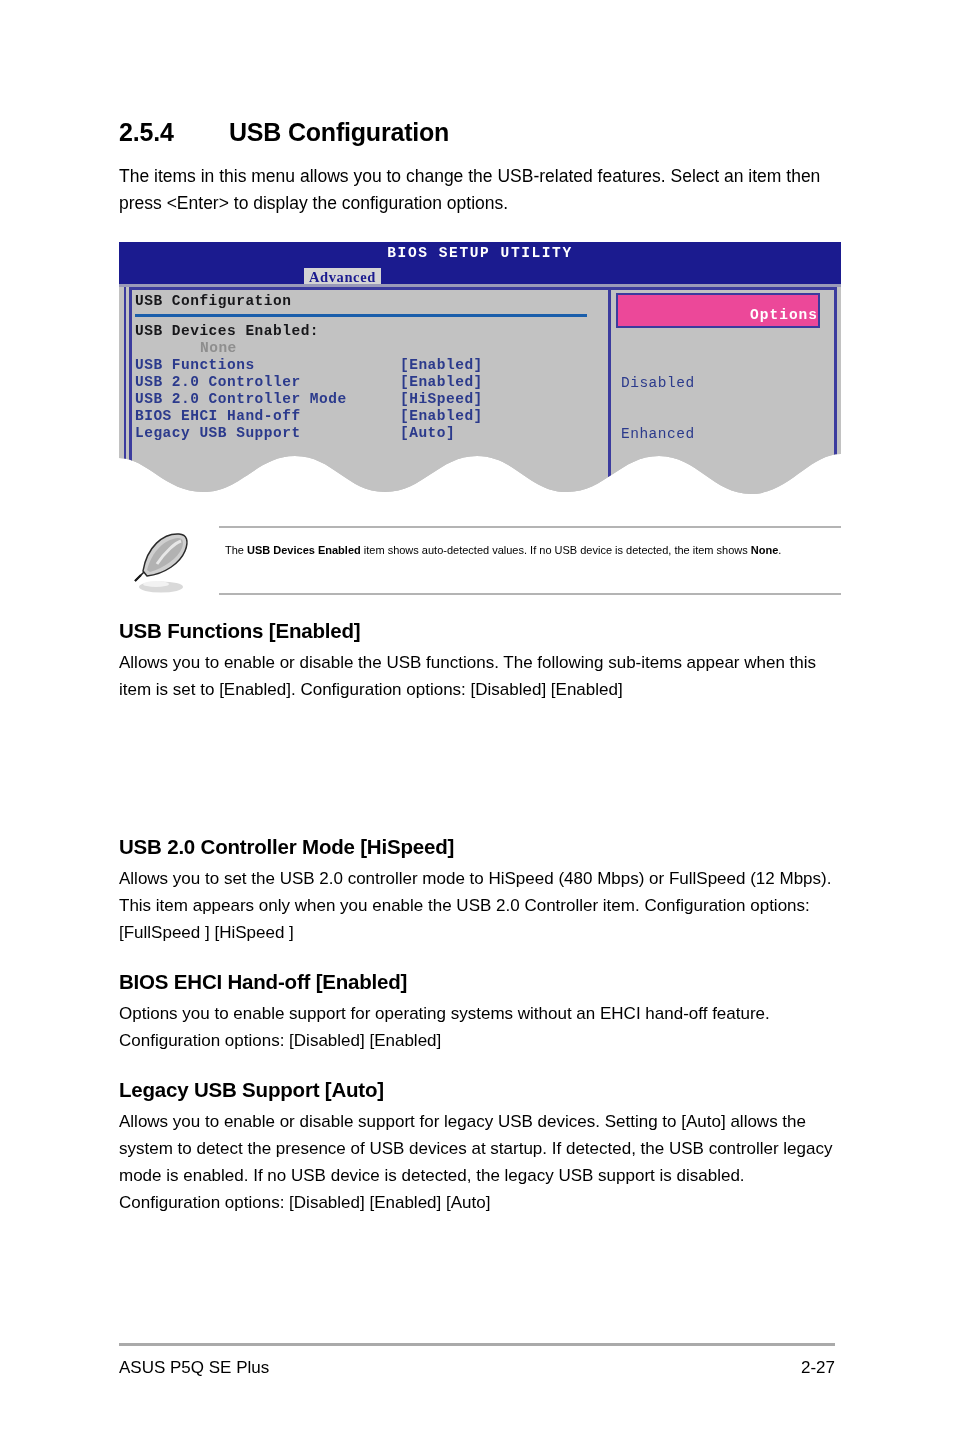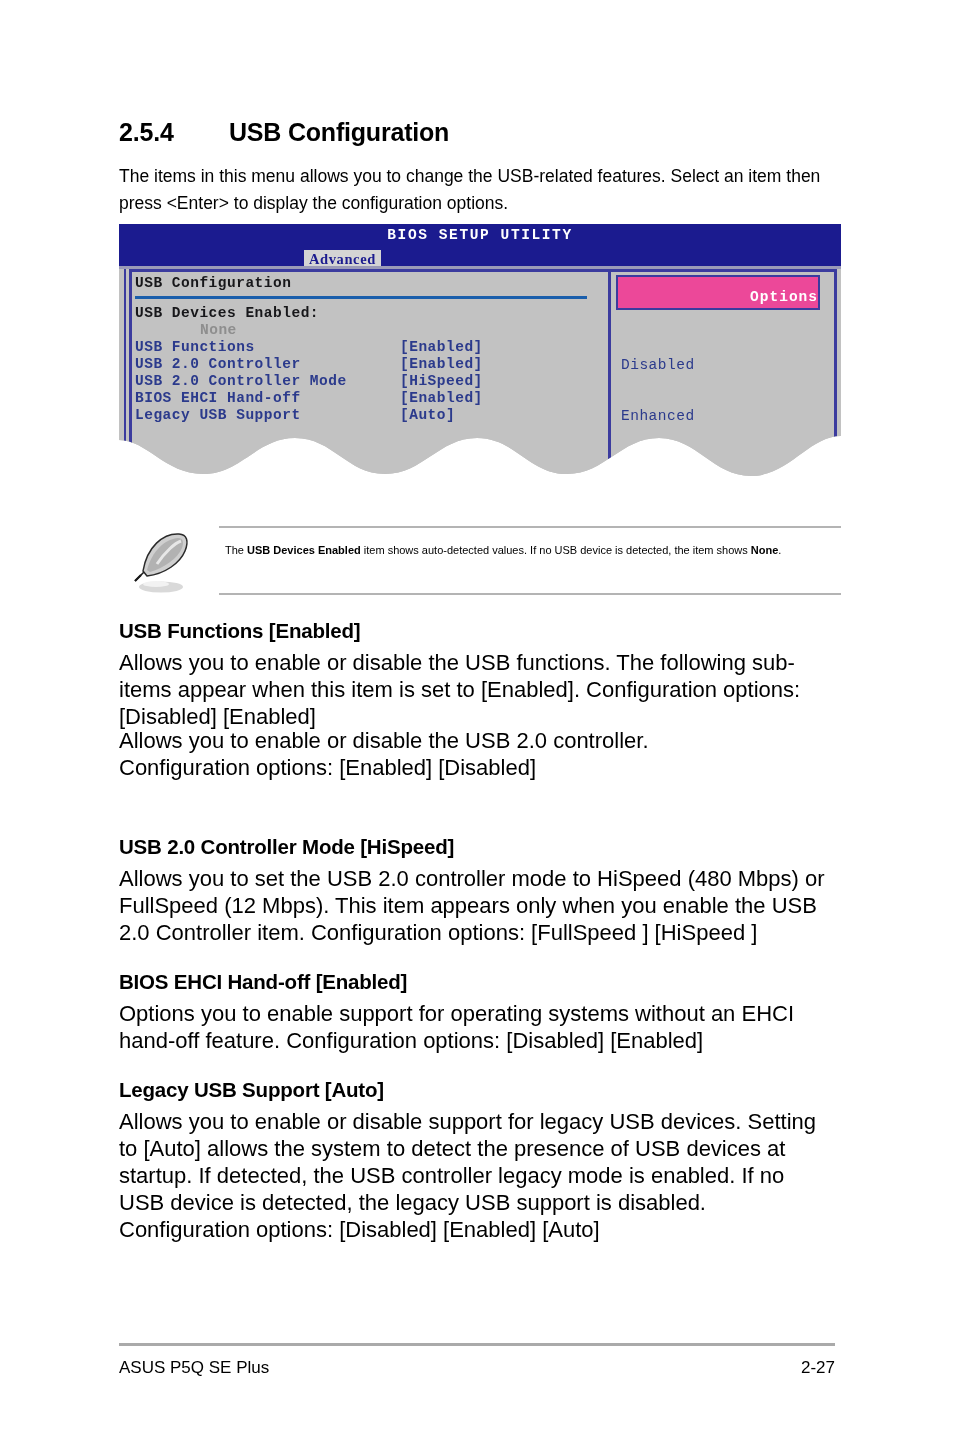--- a/index.html
+++ b/index.html
@@ -47,21 +47,21 @@
     top: 163px;
     width: 706px;
     font-size: 17.5px;
     line-height: 27px;
   }
 
   
   .bios {
     position: absolute;
     left: 119px;
-    top: 224px;
+    top: 242px;
     width: 722px;
     height: 252px;
   }
   .bios-inner {
     position: absolute;
     left: 0; top: 0;
     width: 722px;
     height: 252px;
     background: #c2c2c2;
   }
@@ -218,21 +218,21 @@
     width: 716px;
   }
   .sub h3 {
     margin: 0 0 6px 0;
     font-size: 20.5px;
     font-weight: bold;
     letter-spacing: -0.2px;
   }
   .sub p {
     margin: 0;
-    font-size: 22px;
+    font-size: 17px;
     line-height: 27px;
   }
 
   
   .footer-rule {
     position: absolute;
     left: 119px;
     top: 1343px;
     width: 716px;
     height: 3px;
@@ -356,22 +356,20 @@
       <span>The </span><b>USB Devices Enabled</b><span> item shows auto-detected values. If no USB device is detected, the item shows </span><b>None</b><span>.</span>
     </div>
   </div>
 
   <div class="sub" style="top:619px">
     <h3>USB Functions [Enabled]</h3>
     <p>Allows you to enable or disable the USB functions. The following sub-items appear when this item is set to [Enabled]. Configuration options: [Disabled] [Enabled]</p>
   </div>
 
   <div class="sub" style="top:727px">
-    <p style="white-space:pre-line">Allows you to enable or disable the USB 2.0 controller.
-Configuration options: [Enabled] [Disabled]</p>
   </div>
 
   <div class="sub" style="top:835px">
     <h3>USB 2.0 Controller Mode [HiSpeed]</h3>
     <p>Allows you to set the USB 2.0 controller mode to HiSpeed (480 Mbps) or FullSpeed (12 Mbps). This item appears only when you enable the USB 2.0 Controller item. Configuration options: [FullSpeed ] [HiSpeed ]</p>
   </div>
 
   <div class="sub" style="top:970px">
     <h3>BIOS EHCI Hand-off [Enabled]</h3>
     <p>Options you to enable support for operating systems without an EHCI hand-off feature. Configuration options: [Disabled] [Enabled]</p>

